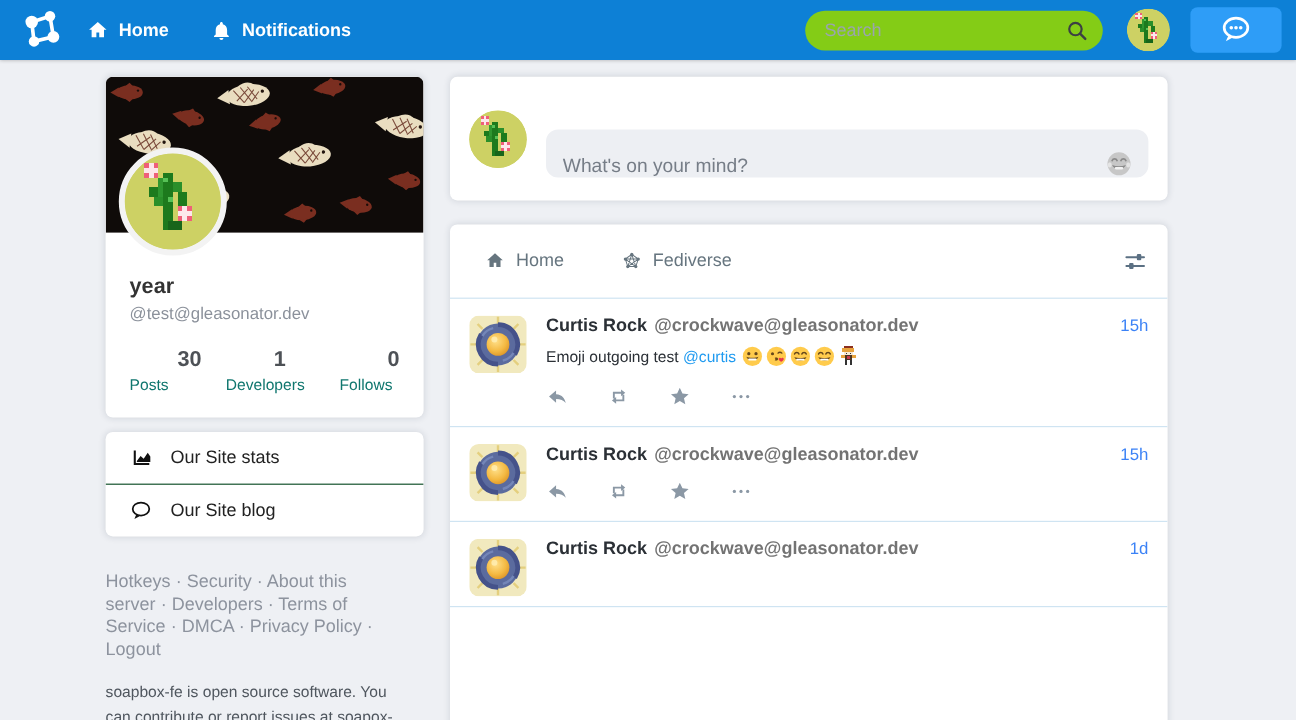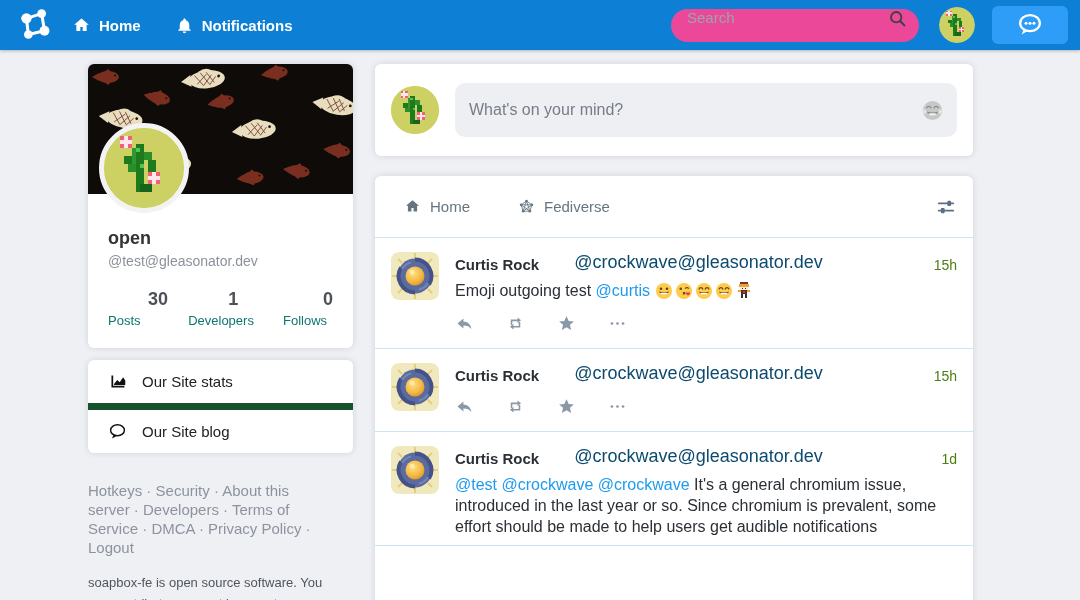--- a/index.html
+++ b/index.html
@@ -8,22 +8,22 @@
 
   
   .navbar { position:absolute; left:0; top:0; width:1080px; height:50px;
     background:#0d80d6; display:flex; align-items:center; padding:0 12px;
     box-shadow:0 1px 3px rgba(0,0,0,.25); z-index:10; }
   .logo { width:38px; height:38px; margin:0 18px 0 4px; cursor:pointer; }
   .nav-item { display:flex; align-items:center; gap:8px; color:#fff;
     font-weight:bold; font-size:15px; margin-right:34px; cursor:pointer; }
   .nav-item svg { width:19px; height:19px; fill:#fff; }
   .nav-spacer { flex:1; }
-  .search-pill { width:248px; height:33px; background:#ec4899; border-radius:17px;
-    display:flex; align-items:flex-start; padding:0 12px 0 16px; margin-right:20px; }
+  .search-pill { width:248px; height:33px; background:#84cc16; border-radius:17px;
+    display:flex; align-items:center; padding:0 12px 0 16px; margin-right:20px; }
   .search-pill input { flex:1; border:none; outline:none; font-size:15px;
     color:#333; background:transparent; font-family:inherit; }
   .search-pill input::placeholder { color:#9aa5ad; }
   .search-pill svg { width:19px; height:19px; }
   .nav-avatar { width:36px; height:36px; border-radius:50%; overflow:hidden;
     margin-right:17px; cursor:pointer; flex:none; }
   .chat-btn { width:76px; height:38px; background:#2e9df7; border-radius:6px;
     display:flex; align-items:center; justify-content:center; cursor:pointer; }
   .chat-btn svg { width:30px; height:30px; }
 
@@ -45,38 +45,38 @@
   .stats { display:flex; margin-top:20px; }
   .stat { cursor:pointer; }
   .stat:nth-child(1){ width:82px; } .stat:nth-child(2){ width:97px; }
   .stat-num { font-size:18px; font-weight:bold; color:#4d5156;margin-left:40px; }
   .stat-label { font-size:13px; color:#0f766e; margin-top:3px; }
 
   
   .site-menu { margin-top:12px; overflow:hidden; }
   .menu-row { display:flex; align-items:center; gap:15px; padding:12px 20px;
     font-size:15px; color:#222; cursor:pointer; }
-  .menu-row + .menu-row { border-top:7px solid #14532d;padding-left:20px; }
+  .menu-row + .menu-row { border-top:1px solid #14532d;padding-left:20px; }
   .menu-row svg { width:19px; height:19px; }
 
   
   .side-footer { margin-top:28px; width:228px; }
   .footer-links { font-size:15px; color:#8d939e; line-height:19px; }
   .footer-links .flink { cursor:pointer; }
   .about { margin-top:15px; font-size:13px; color:#4f565e; line-height:21px;
     width:250px; }
   .about a { color:#4f565e; cursor:pointer; }
 
   
   .compose { display:flex; align-items:center; gap:16px; padding:19px 16px; }
   .compose-avatar { width:48px; height:48px; border-radius:50%; overflow:hidden;
     background:#cdd164; flex:none; cursor:pointer; }
   .compose-avatar svg { width:100%; height:100%; display:block; }
-  .compose-box { flex:1; height:54px; background:#edeff3; border-radius:10px;
-    display:flex; align-items:center; padding:0 13px 0 14px; cursor:text; }
+  .compose-box { flex:1; height:40px; background:#edeff3; border-radius:10px;
+    display:flex; align-items:flex-end; padding:0 13px 0 14px; cursor:text;margin-top:25px; }
   .compose-box input { flex:1; border:none; outline:none; background:transparent;
     font-size:16px; color:#333; font-family:inherit; }
   .compose-box input::placeholder { color:#767d87; }
   .compose-emoji { width:23px; height:23px; cursor:pointer; flex:none; }
 
   
   .feed { margin-top:20px; min-height:560px; overflow:hidden; }
   .tabbar { display:flex; align-items:center; padding:8px 16px 8px 12px;
     border-bottom:1px solid #cfe4f2; height:62px; }
   .tab { display:flex; align-items:center; gap:9px; font-size:15px;
@@ -87,25 +87,25 @@
   .tab.active svg { fill:#333; }
   .tab-settings { margin-left:auto; width:22px; height:22px; cursor:pointer; }
 
   
   .post { padding:14px 16px 8px; border-bottom:1px solid #cfe4f2; }
   .post-inner { display:flex; gap:16px; }
   .post-avatar { width:48px; height:48px; flex:none; border-radius:6px;
     overflow:hidden; cursor:pointer; }
   .post-avatar svg { width:100%; height:100%; display:block; }
   .post-body { flex:1; min-width:0; }
-  .post-head { display:flex; align-items:flex-end;gap:29px; }
+  .post-head { display:flex; align-items:flex-start; }
   .post-name { font-size:15px; font-weight:bold; color:#2b3036; cursor:pointer; }
-  .post-acct { font-size:18px; color:#0c4a6e; margin-left:6px; cursor:pointer; }
-  .post-time { margin-left:auto; font-size:14px; color:#4d7c0f; cursor:pointer; }
-  .post-content { margin-top:7px; font-size:16px; color:#2b3036; line-height:21px; }
+  .post-acct { font-size:15px; color:#737373; margin-left:6px; cursor:pointer;font-weight:bold; }
+  .post-time { margin-left:auto; font-size:14px; color:#3b82f6; cursor:pointer; }
+  .post-content { margin-top:7px; font-size:13px; color:#2b3036; line-height:21px; }
   .mention { color:#1e9af0; cursor:pointer; }
   .post-content .emoji { display:inline-block; width:18px; height:18px;
     vertical-align:-4px; margin:0 1px; }
   .actions { display:flex; gap:32px; margin:13px 0 7px; }
   .action { width:19px; height:19px; cursor:pointer; color:#8b98a5; }
   .action svg { width:19px; height:19px; fill:#8b98a5; }
 
   .defs-holder { position:absolute; width:0; height:0; overflow:hidden; }
 </style>
 </head>
@@ -236,21 +236,21 @@
       <use href="#fishR" transform="translate(118 34) rotate(-12)"></use>
       <use href="#fishR" transform="translate(196 98) rotate(8)"></use>
       <use href="#fishR" transform="translate(148 108) rotate(-5)"></use>
     </svg>
     <div class="profile-avatar">
       <svg viewBox="0 0 20 20">
           <use href="#sym-cactus"></use>
         </svg>
     </div>
     <div class="profile-info">
-      <div class="display-name">open</div>
+      <div class="display-name">year</div>
       <div class="acct">@test@gleasonator.dev</div>
       <div class="stats">
         <div class="stat">
           <div class="stat-num">30</div>
           <div class="stat-label">Posts</div>
         </div>
         <div class="stat">
           <div class="stat-num">1</div>
           <div class="stat-label">Developers</div>
         </div>
@@ -448,23 +448,17 @@
           <svg viewBox="0 0 48 48">
               <use href="#sym-curtis"></use>
             </svg>
         </div>
         <div class="post-body">
           <div class="post-head">
             <span class="post-name">Curtis Rock</span>
             <span class="post-acct">@crockwave@gleasonator.dev</span>
             <span class="post-time">1d</span>
           </div>
-          <div class="post-content">
-            <span class="mention">@test</span>
-            <span class="mention">@crockwave</span>
-            <span class="mention">@crockwave</span>
-            <span>It's a general chromium issue, introduced in the last year or so. Since chromium is prevalent, some effort should be made to help users get audible notifications</span>
-          </div>
         </div>
       </div>
     </div>
   </div>
 </div>
 
 </body></html>

